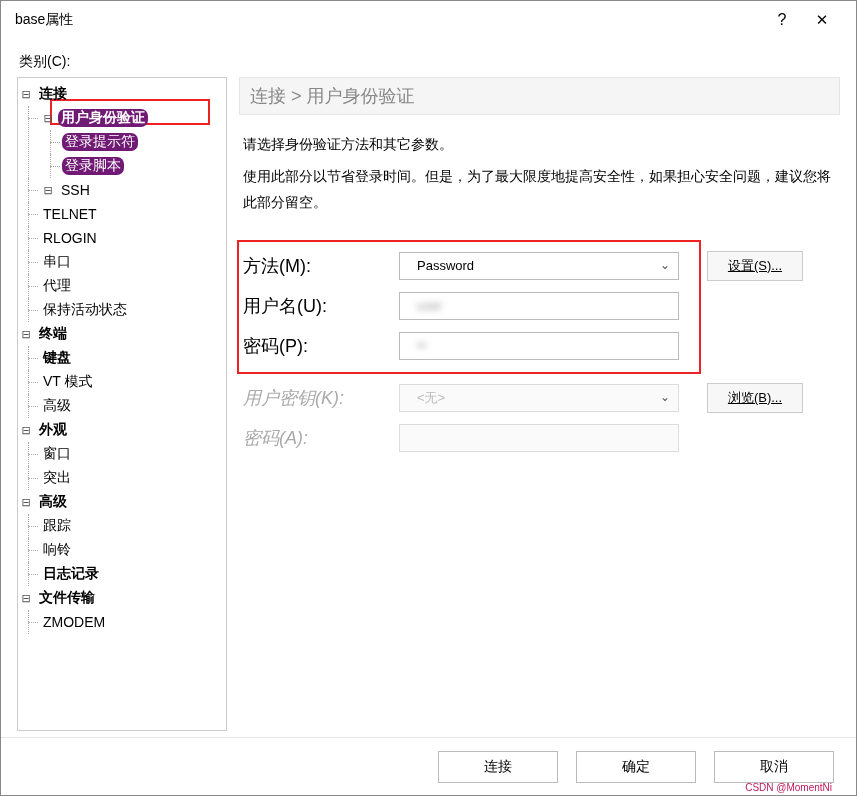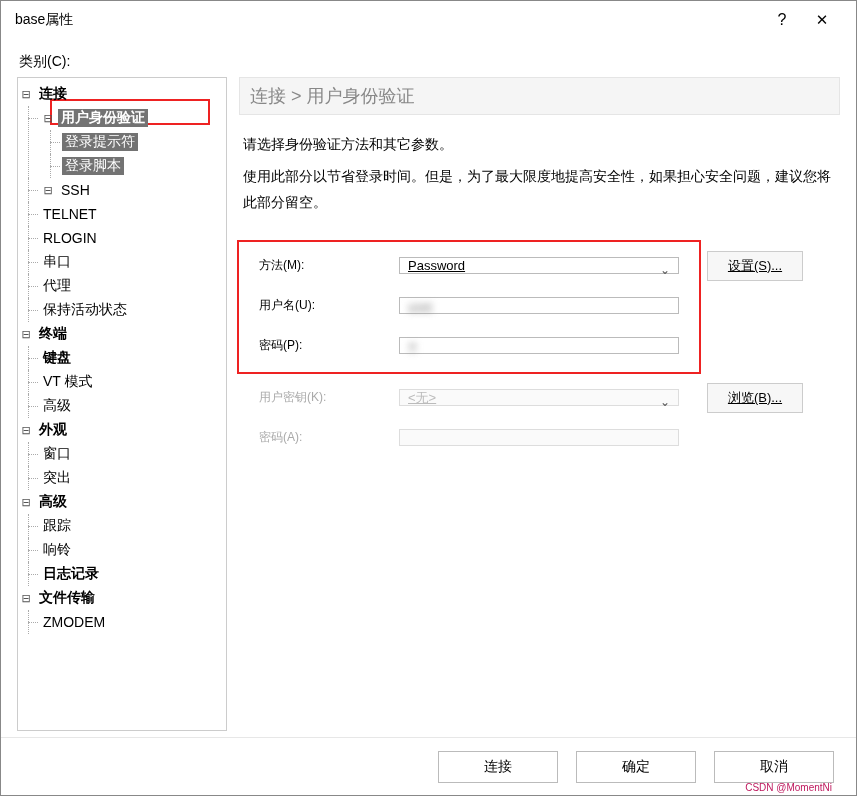--- a/index.html
+++ b/index.html
@@ -18,45 +18,45 @@
 .content { flex: 1; display: flex; gap: 12px; overflow: hidden; }
 
 .tree-pane { width: 210px; border: 1px solid #ccc; overflow: auto; padding: 4px 0; position: relative; }
 .tree { list-style: none; margin: 0; padding: 0; font-size: 14px; }
 .tree ul { list-style: none; margin: 0; padding: 0 0 0 22px; }
 .tree li { position: relative; }
 .tree .row { display: flex; align-items: center; height: 24px; white-space: nowrap; }
 .tree .ind { display:inline-block; width:16px; text-align:center; color:#555; font-size:11px; margin-right:2px; }
 .tree .lbl { padding: 0 3px; }
 .tree .bold { font-weight: 700; }
-.tree .selected .lbl { background:#737373; color:#fff; }
+.tree .selected .lbl { background:#701a75; color:#fff;border-radius:7px; }
 .tree ul li::before { content:""; position:absolute; left:-12px; top:0; bottom:0; border-left:1px dotted #aaa; }
 .tree ul li .row::before { content:""; position:absolute; left:-12px; top:12px; width:10px; border-top:1px dotted #aaa; }
 .tree > li > .row::before { display:none; }
 
 .highlight-box { position:absolute; border:2px solid #e22; pointer-events:none; }
 .hb-tree { left:32px; top:21px; width:160px; height:26px; }
 
 .main-pane { flex:1; display:flex; flex-direction:column; position:relative; }
 .breadcrumb { background:#f5f5f5; border:1px solid #e5e5e5; color:#888; padding:6px 10px; font-size:18px; }
 .desc { font-size:14px; margin:16px 4px 0 4px; line-height:1.9; }
 
 .form-area { position:relative; margin-top:30px; }
 .form-row { display:flex; align-items:center; height:40px; }
-.form-row .flabel { width:160px; font-size:12px; padding-left:20px; }
+.form-row .flabel { width:160px; font-size:18px; padding-left:4px; }
 .form-row .fcontrol { width:280px; }
 .form-row .fextra { margin-left:28px;text-decoration:underline; }
 
 .select, .textin {
-  width:100%; height:17px; border:1px solid #bbb; background:#fff;
-  font-size:13px; padding:0 8px; display:flex; align-items:center; position:relative;text-decoration:underline;
+  width:100%; height:28px; border:1px solid #bbb; background:#fff;
+  font-size:13px; padding:0 17px; display:flex; align-items:center; position:relative;
 }
 .select .chev { position:absolute; right:8px; top:5px; font-size:12px; color:#555; }
 .textin { color:#888; }
-.disabled-row .flabel { color:#aaa; }
+.disabled-row .flabel { color:#aaa;font-style:italic; }
 .disabled-row .select, .disabled-row .textin { background:#fafafa; color:#bbb; border-color:#ddd; }
 
 .btn { height:30px; min-width:96px; border:1px solid #ccc; background:#f7f7f7; font-size:13px; display:flex; align-items:center; justify-content:center; cursor:default; }
 
 .hb-form { position:absolute; border:2px solid #e22; left:-2px; top:-6px; width:464px; height:134px; pointer-events:none; }
 
 .footer { height:58px; display:flex; justify-content:flex-end; align-items:center; gap:18px; padding:0 22px; border-top:1px solid #e7e7e7; margin-top:6px; position:relative; }
 .footer .btn { min-width:120px; height:32px; background:#fff; border:1px solid #bbb; font-size:14px; }
 .watermark { position:absolute; right:24px; bottom:2px; color:#be185d; font-size:10px; pointer-events:none; }
 

